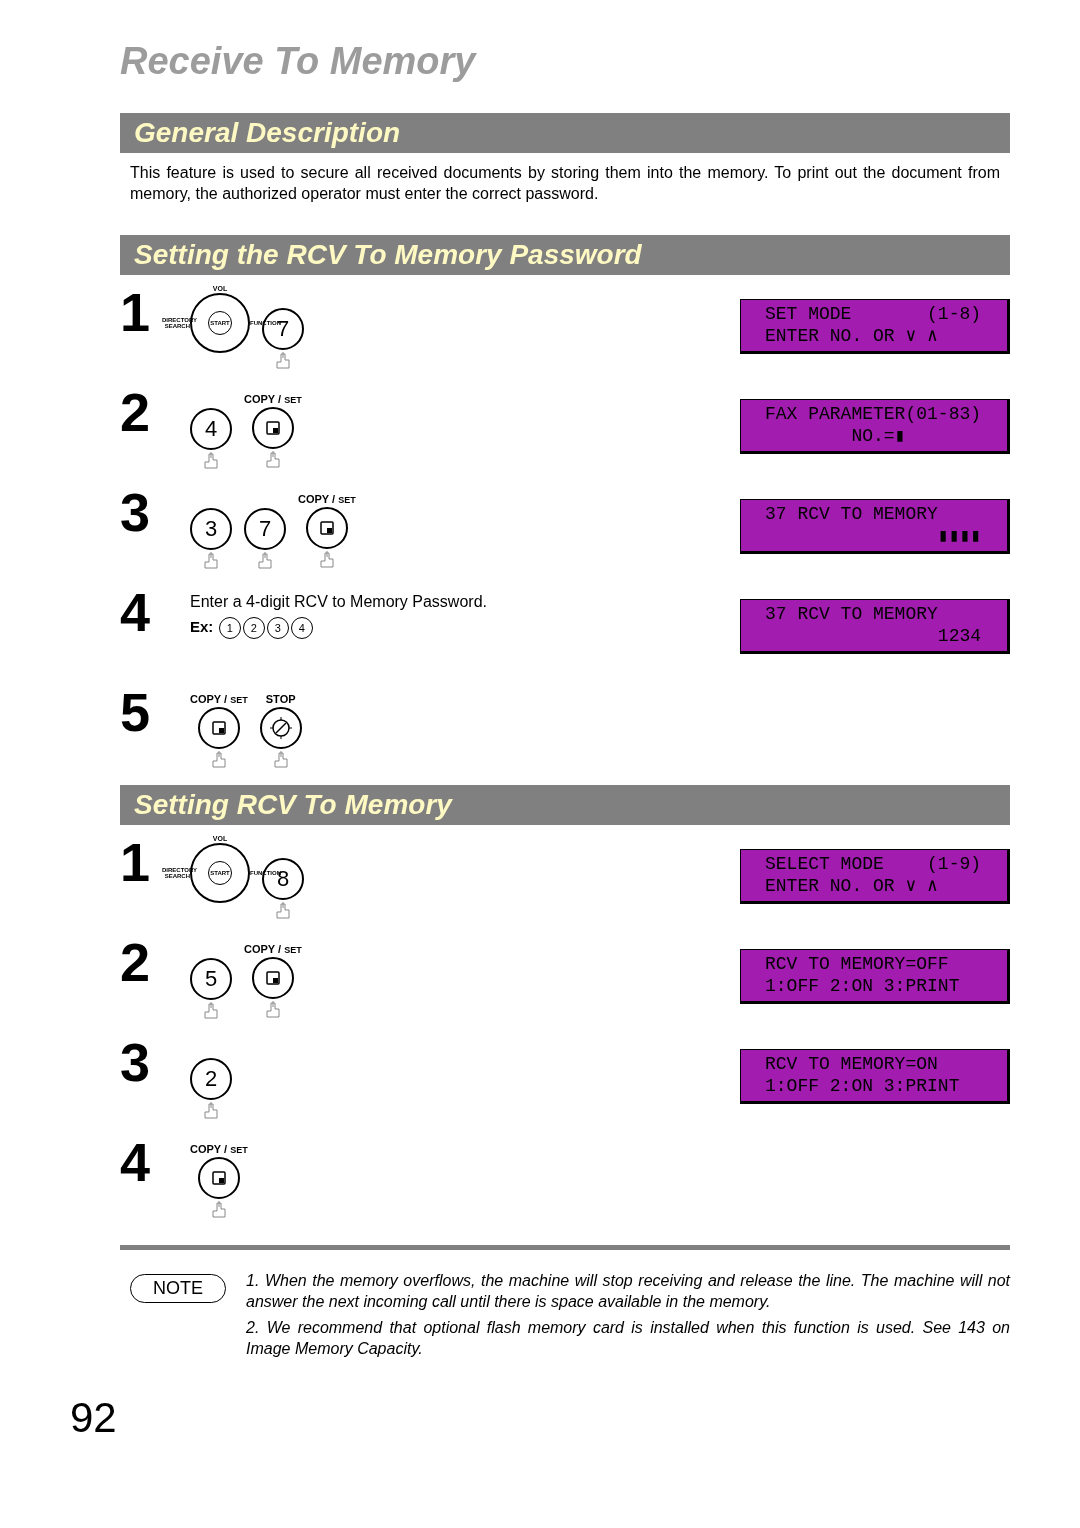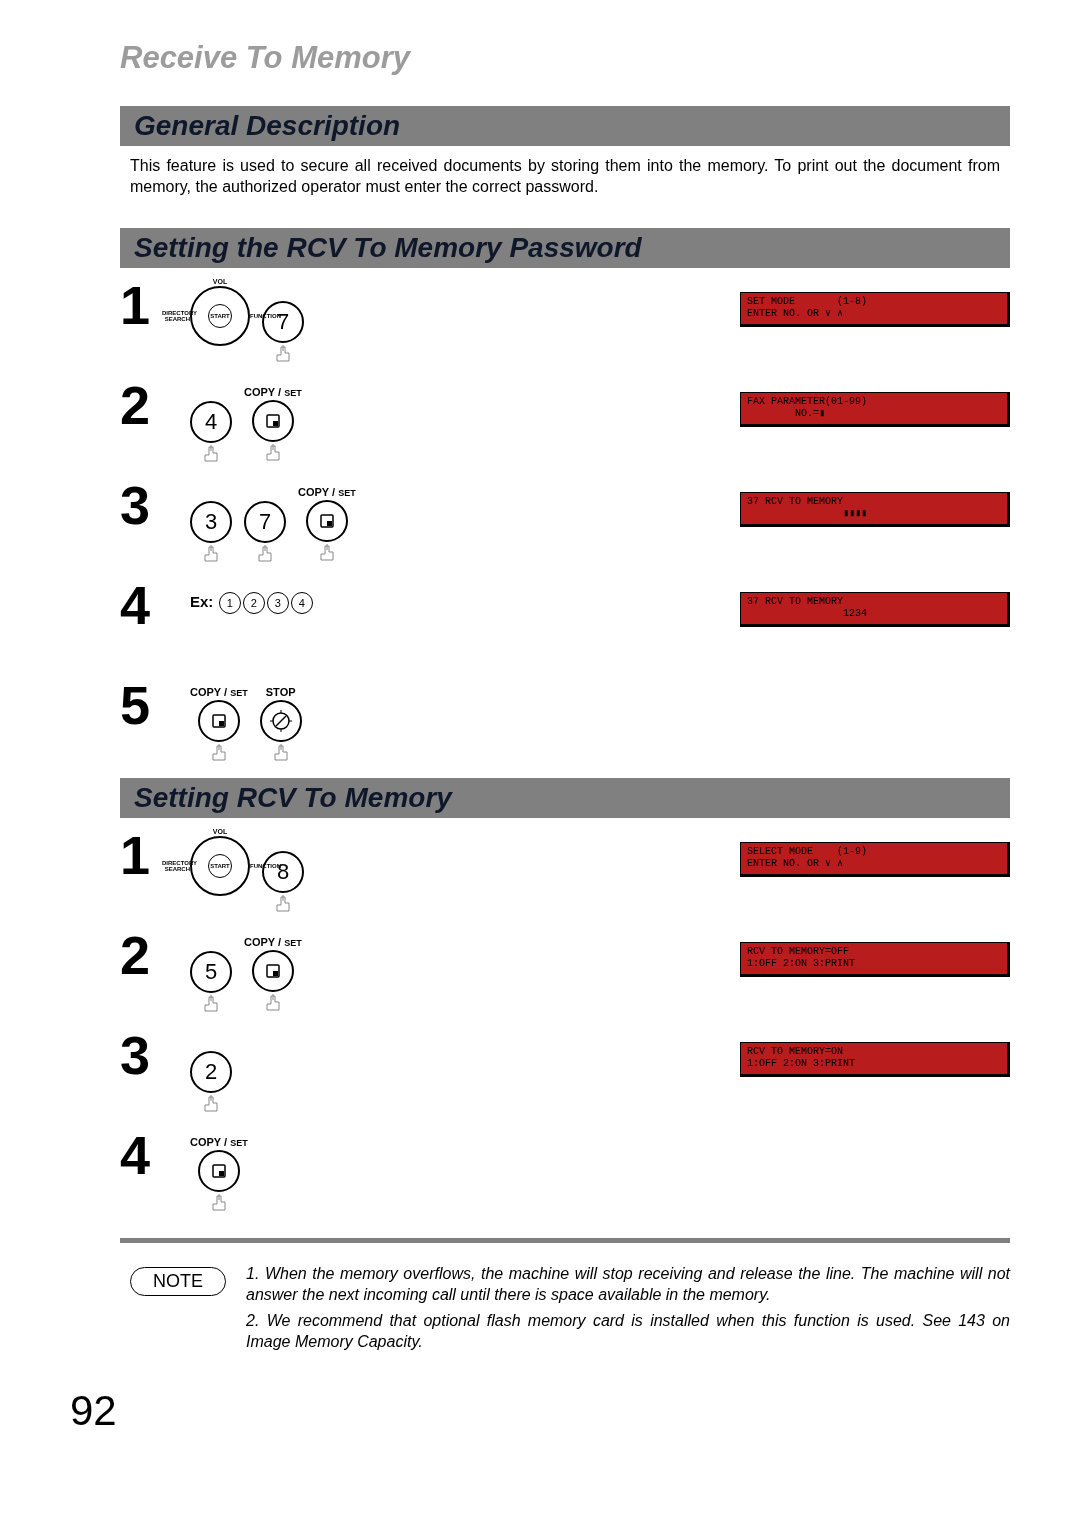--- a/index.html
+++ b/index.html
@@ -4,30 +4,30 @@
 <style>
   * { box-sizing: border-box; margin: 0; padding: 0; }
   body {
     font-family: Arial, Helvetica, sans-serif;
     background: #fff;
     width: 1080px;
     padding: 40px 70px 40px 70px;
     color: #000;
   }
   .title {
-    font-size: 31px;
+    font-size: 38px;
     font-weight: bold;
     font-style: italic;
     color: #9c9c9c;
     margin-bottom: 30px;
     margin-left: 50px;
   }
   .section-bar {
     background: #808080;
-    color: #0f172a;
+    color: #fef9c3;
     font-size: 28px;
     font-weight: bold;
     font-style: italic;
     padding: 4px 14px;
     margin-left: 50px;
     margin-bottom: 10px;
   }
   .description {
     font-size: 16px;
     text-align: justify;
@@ -60,25 +60,25 @@
   .lcd-wrap {
     width: 270px;
     flex-shrink: 0;
     padding-top: 6px;
   }
   .lcd {
     border: 1.5px solid #000;
     border-right-width: 3px;
     border-bottom-width: 3px;
     font-family: "Courier New", monospace;
-    font-size: 10px;
-    padding: 3px 6px;
+    font-size: 18px;
+    padding: 3px 24px;
     line-height: 1.25;
     white-space: pre;
-    background: #b91c1c;
+    background: #a21caf;
   }
   .icons-row {
     display: flex;
     align-items: flex-start;
     gap: 12px;
     flex-wrap: wrap;
   }
   .labeled-icon {
     display: flex;
     flex-direction: column;
@@ -225,21 +225,21 @@
                 <rect x="8" y="8" width="5" height="5" fill="#000"></rect>
               </svg>
             </div>
             <svg class="hand-svg" width="24" height="18" viewBox="0 0 24 18">
               <path d="M10 2 L10 10 L6 10 L6 16 L18 16 L18 8 L14 8 L14 2 Z" fill="none" stroke="#888" stroke-width="1"></path>
               <line x1="12" y1="0" x2="12" y2="6" stroke="#888"></line>
             </svg>
           </div>
         </div>
         <div class="lcd-wrap">
-          <div class="lcd">FAX PARAMETER(01-99)
+          <div class="lcd">FAX PARAMETER(01-83)
         NO.=▮</div>
         </div>
       </div>
     </div>
     <div class="step-row">
       <div class="step-num">3</div>
       <div class="step-content">
         <div class="icons-row" style="flex: 1 1 0%;">
           <div class="labeled-icon">
             <div class="icon-label" style="height:13px"></div>
@@ -279,20 +279,21 @@
           <div class="lcd">37 RCV TO MEMORY
                 ▮▮▮▮</div>
         </div>
       </div>
     </div>
     <div class="step-row">
       <div class="step-num">4</div>
       <div class="step-content">
         <div class="icons-row" style="flex: 1 1 0%;">
           <div style="width: 100%;">
+            <div class="step-text">Enter a 4-digit RCV to Memory Password.</div>
             <div style="margin-top: 6px;"><span class="ex-label">Ex:</span> <span class="btn-sm">1</span><span class="btn-sm">2</span><span class="btn-sm">3</span><span class="btn-sm">4</span></div>
           </div>
         </div>
         <div class="lcd-wrap">
           <div class="lcd">37 RCV TO MEMORY
                 1234</div>
         </div>
       </div>
     </div>
     <div class="step-row">

